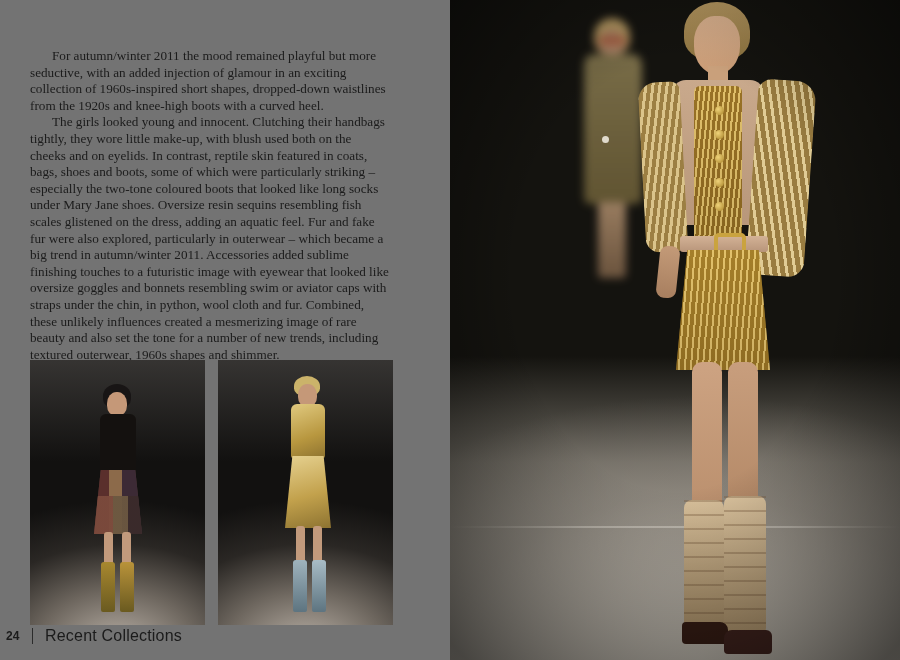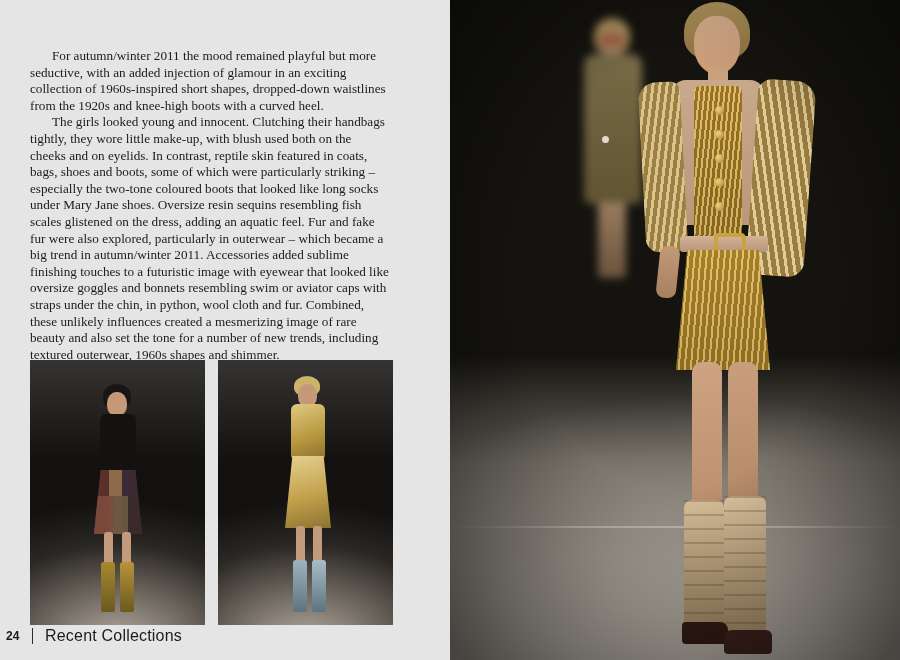--- a/index.html
+++ b/index.html
@@ -16,21 +16,21 @@
     font-family: "Liberation Serif", serif;
   }
 
   
   .left-col {
     position: absolute;
     left: 0;
     top: 0;
     width: 450px;
     height: 660px;
-    background: #e5e5e5;
+    background: #737373;
   }
   .body-text {
     position: absolute;
     left: 30px;
     top: 48px;
     width: 360px;
     font-family: "Liberation Serif", serif;
     font-size: 13.2px;
     line-height: 16.6px;
     color: #1b1b1b;

